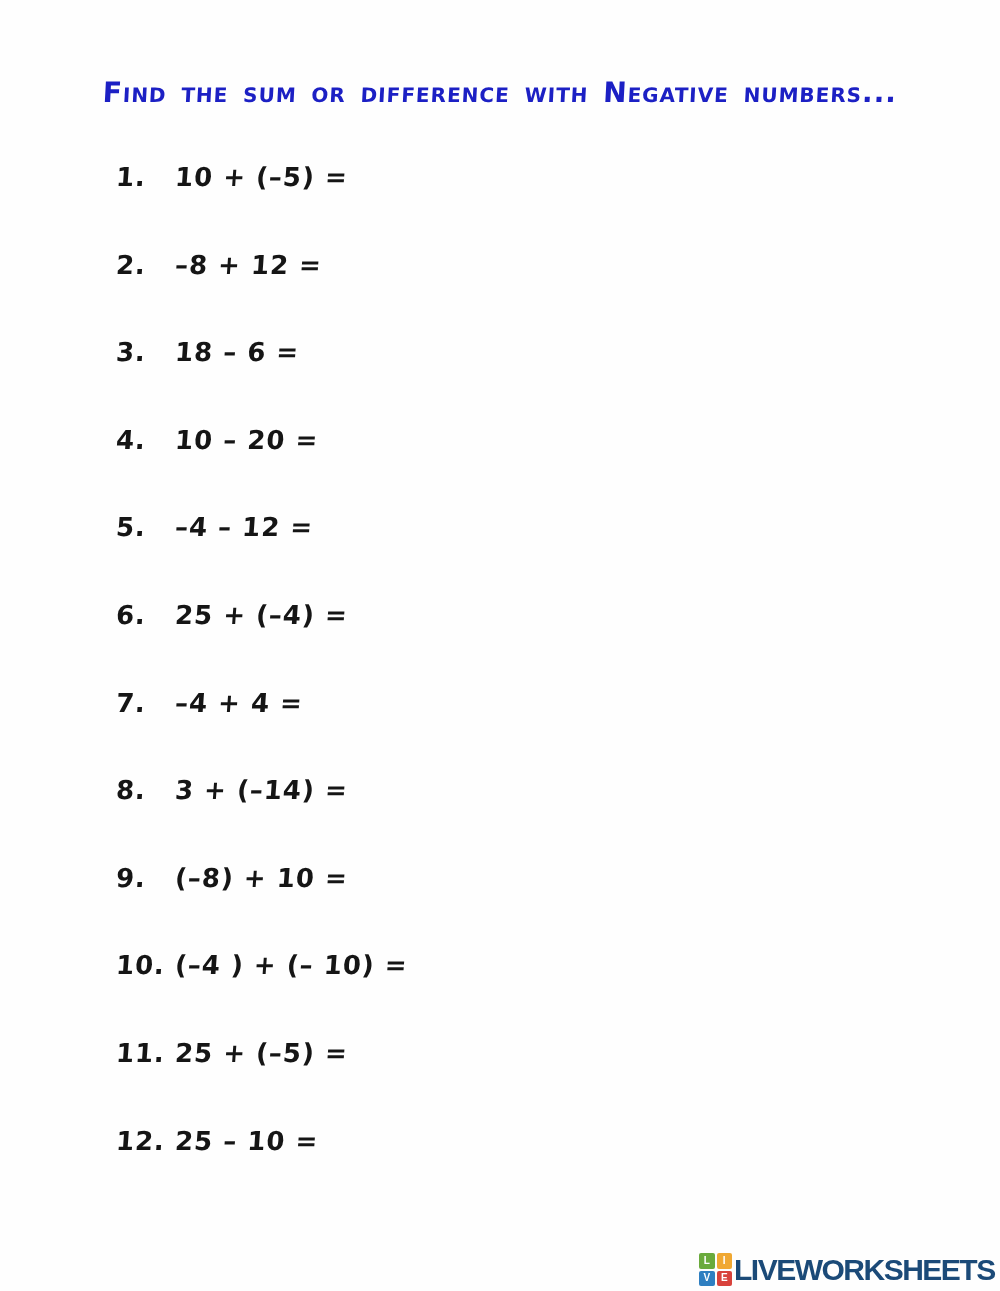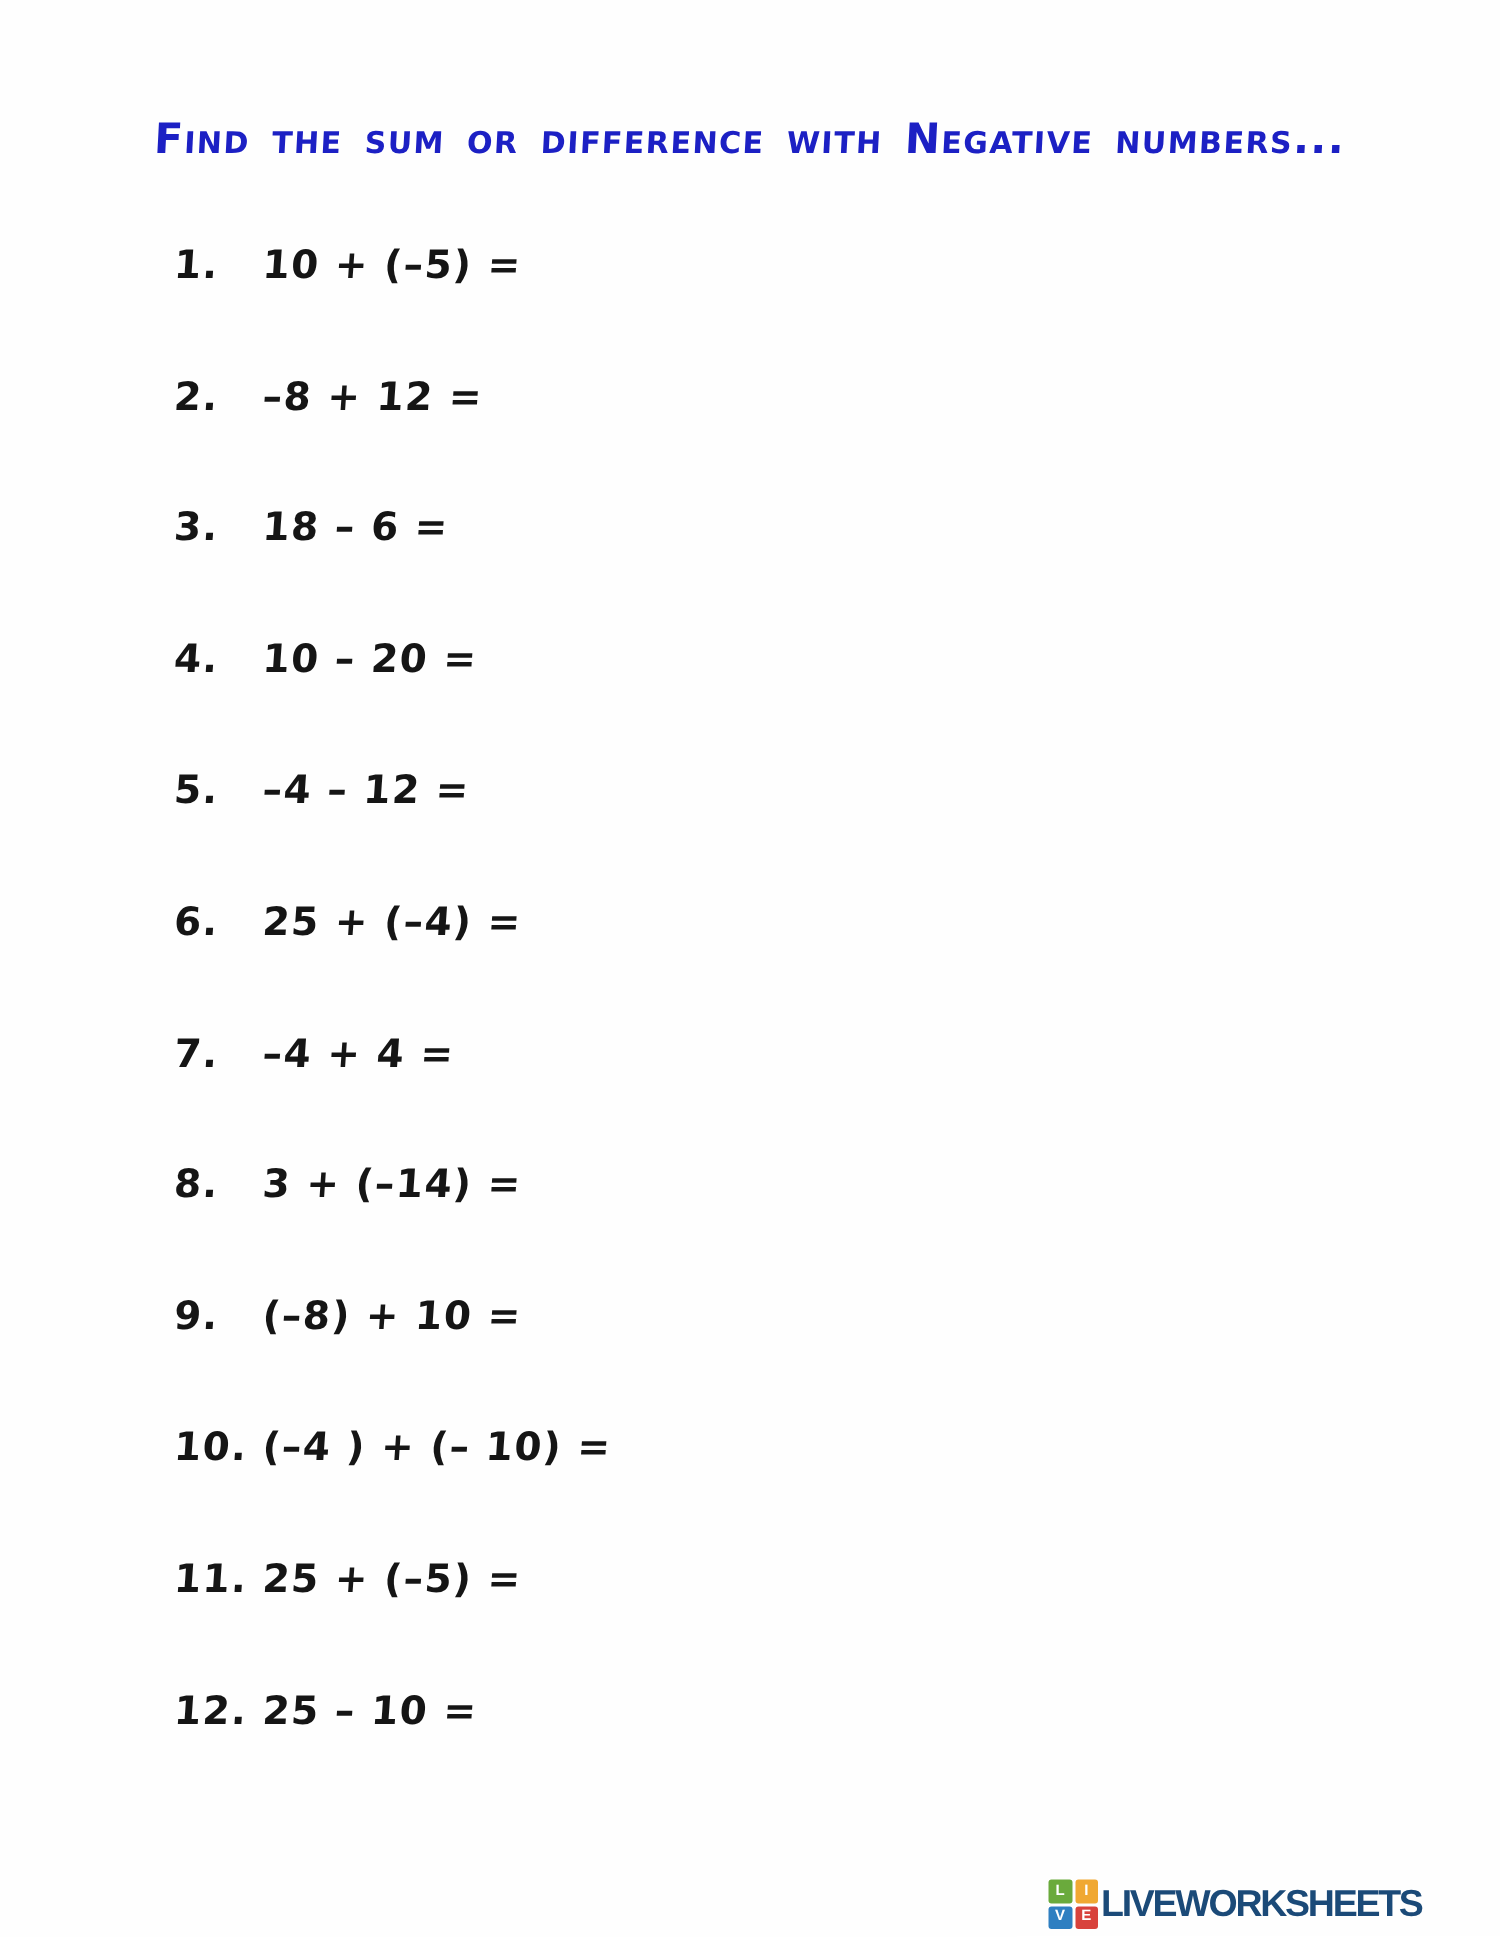--- a/index.html
+++ b/index.html
@@ -95,21 +95,21 @@
     border-radius: 2px;
     font-family: "Liberation Sans", sans-serif;
   }
   .tile-l { background: #6aaa3c; }
   .tile-i { background: #f0a832; }
   .tile-v { background: #2f7fc1; }
   .tile-e { background: #d8423c; }
   .brand {
     font-family: "Liberation Sans", sans-serif;
     font-weight: 700;
-    font-size: 25px;
+    font-size: 30px;
     letter-spacing: -1.5px;
     color: #1b4a78;
     line-height: 33px;
   }
 </style>
 </head>
 <body>
 
 <div class="page">
 

